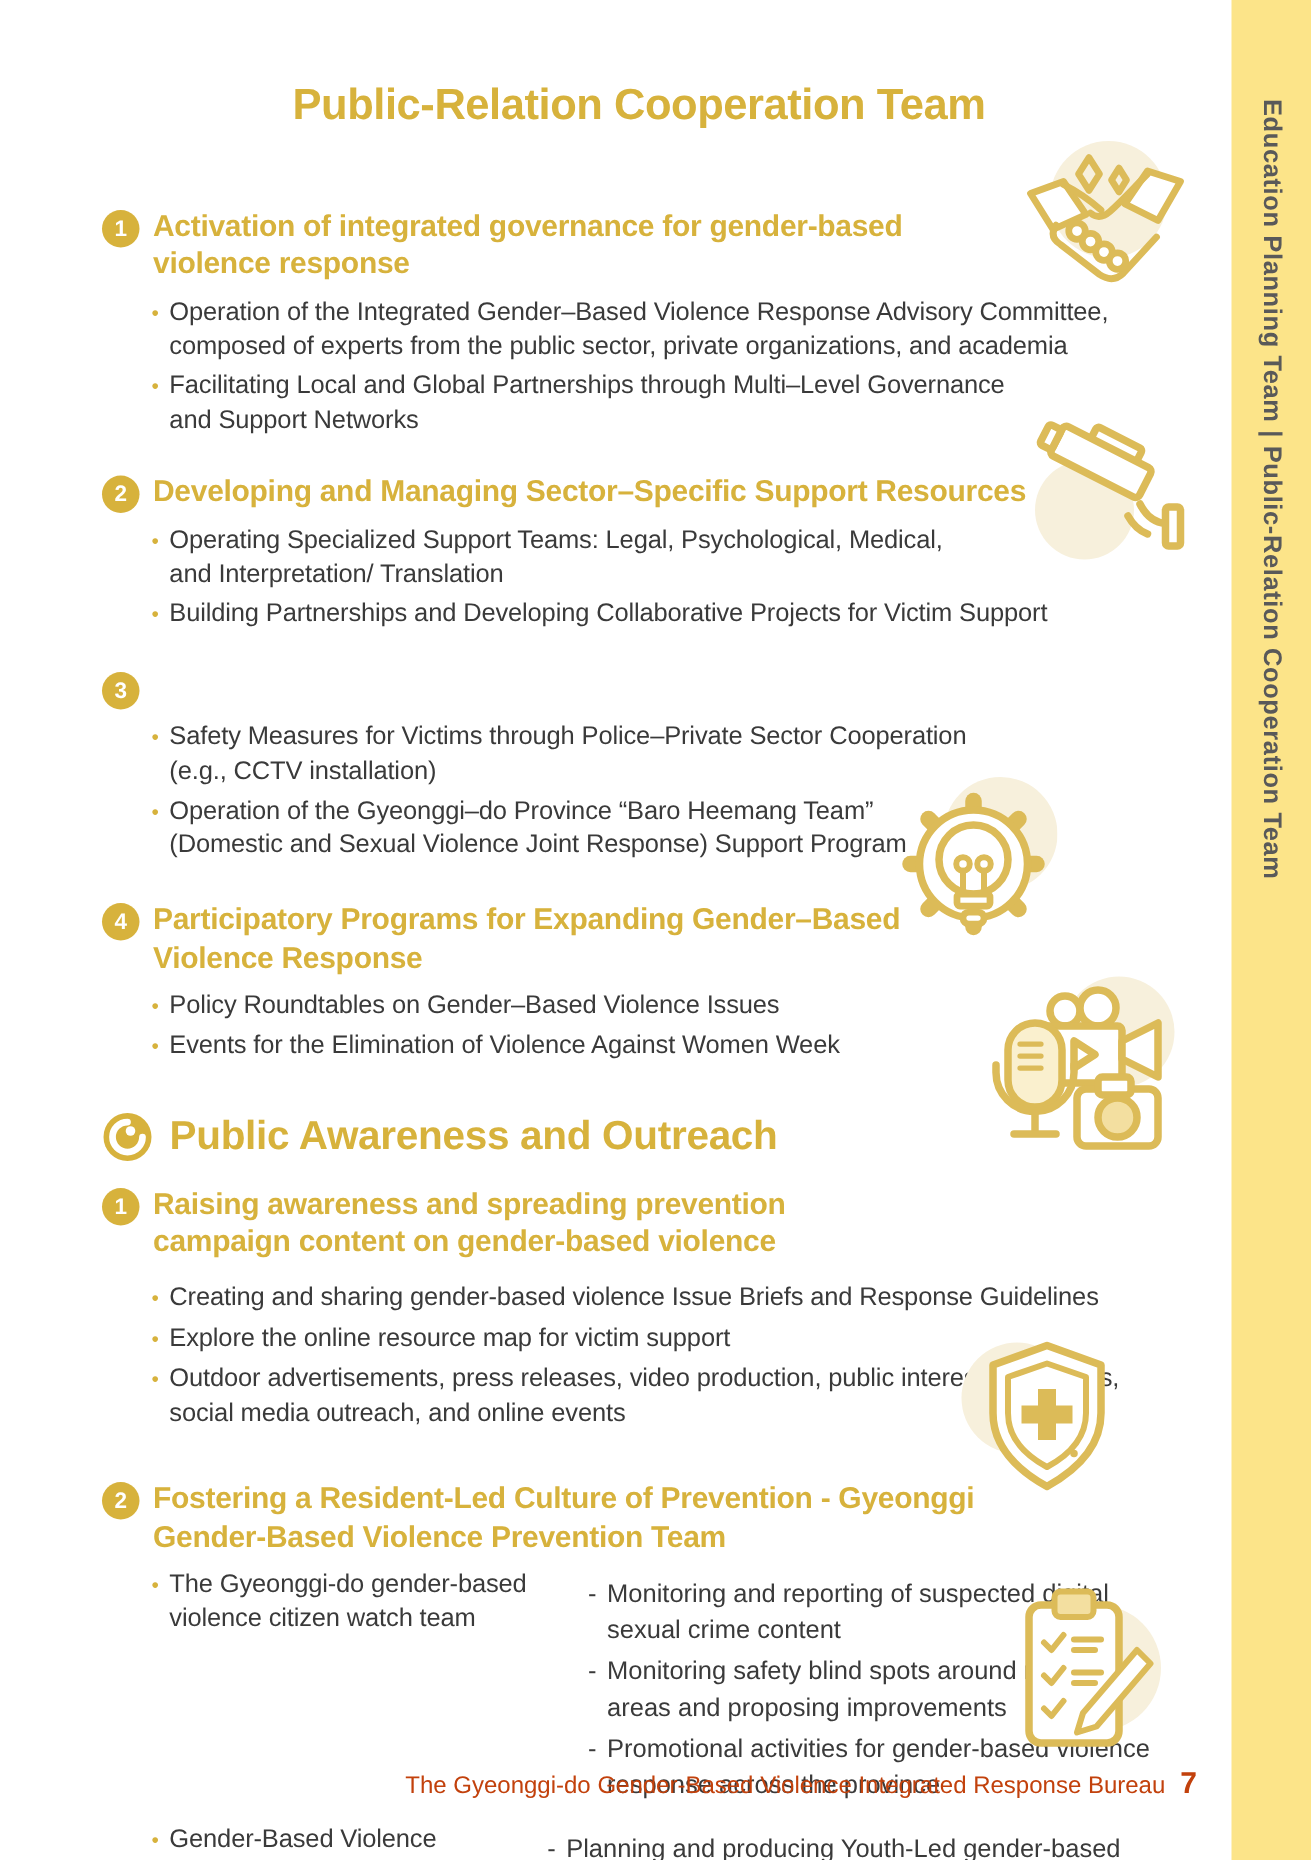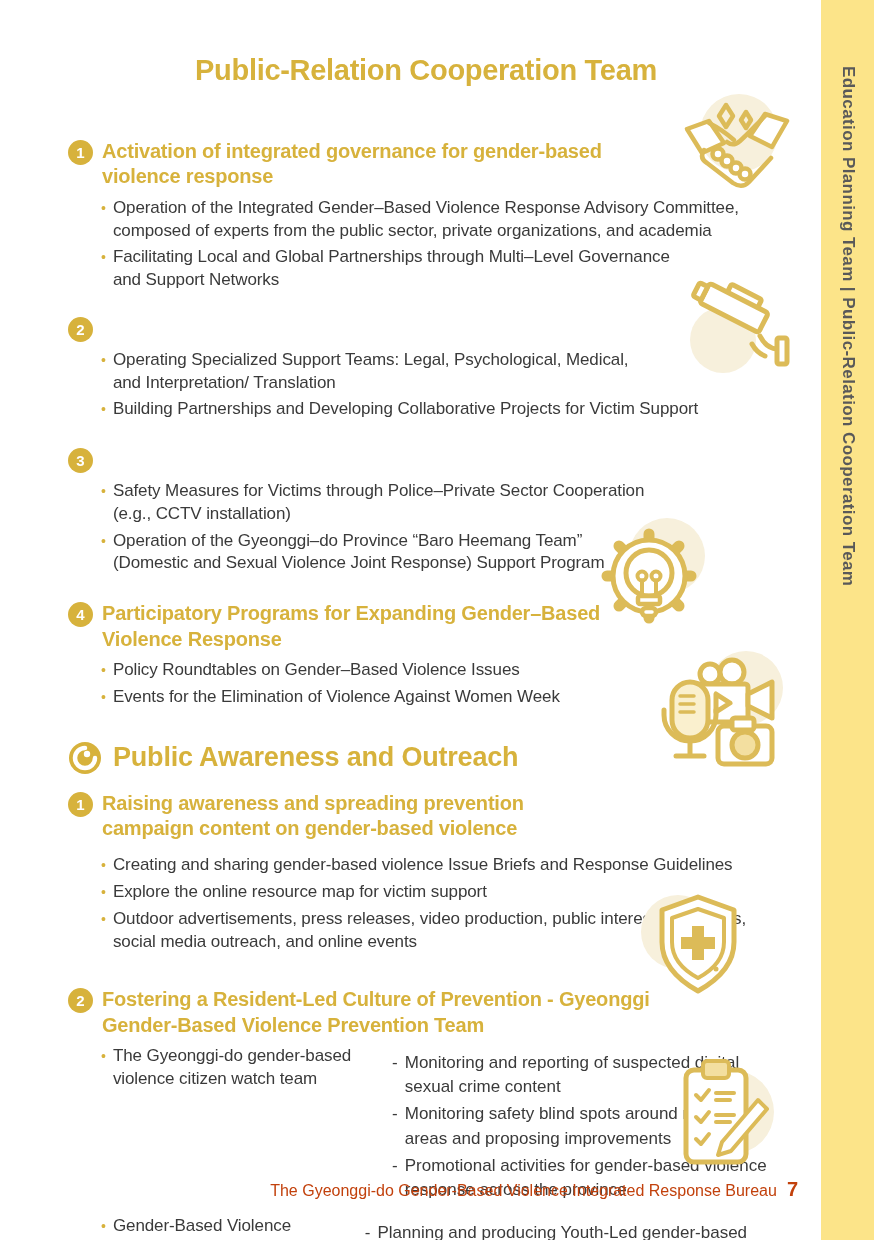--- a/index.html
+++ b/index.html
@@ -93,20 +93,21 @@
             <span class="bm">•</span>
             <span class="bt">Facilitating Local and Global Partnerships through Multi–Level Governance
 and Support Networks</span>
           </li>
       </ul>
     </section>
 
     <section class="sec-dev">
       <div class="sec-head">
         <span class="badge">2</span>
+        <h2 class="sec-title">Developing and Managing Sector–Specific Support Resources</h2>
       </div>
       <ul class="bullets">
         <li>
             <span class="bm">•</span>
             <span class="bt">Operating Specialized Support Teams: Legal, Psychological, Medical,
 and Interpretation/ Translation</span>
           </li>
         <li>
             <span class="bm">•</span>
             <span class="bt">Building Partnerships and Developing Collaborative Projects for Victim Support</span>

